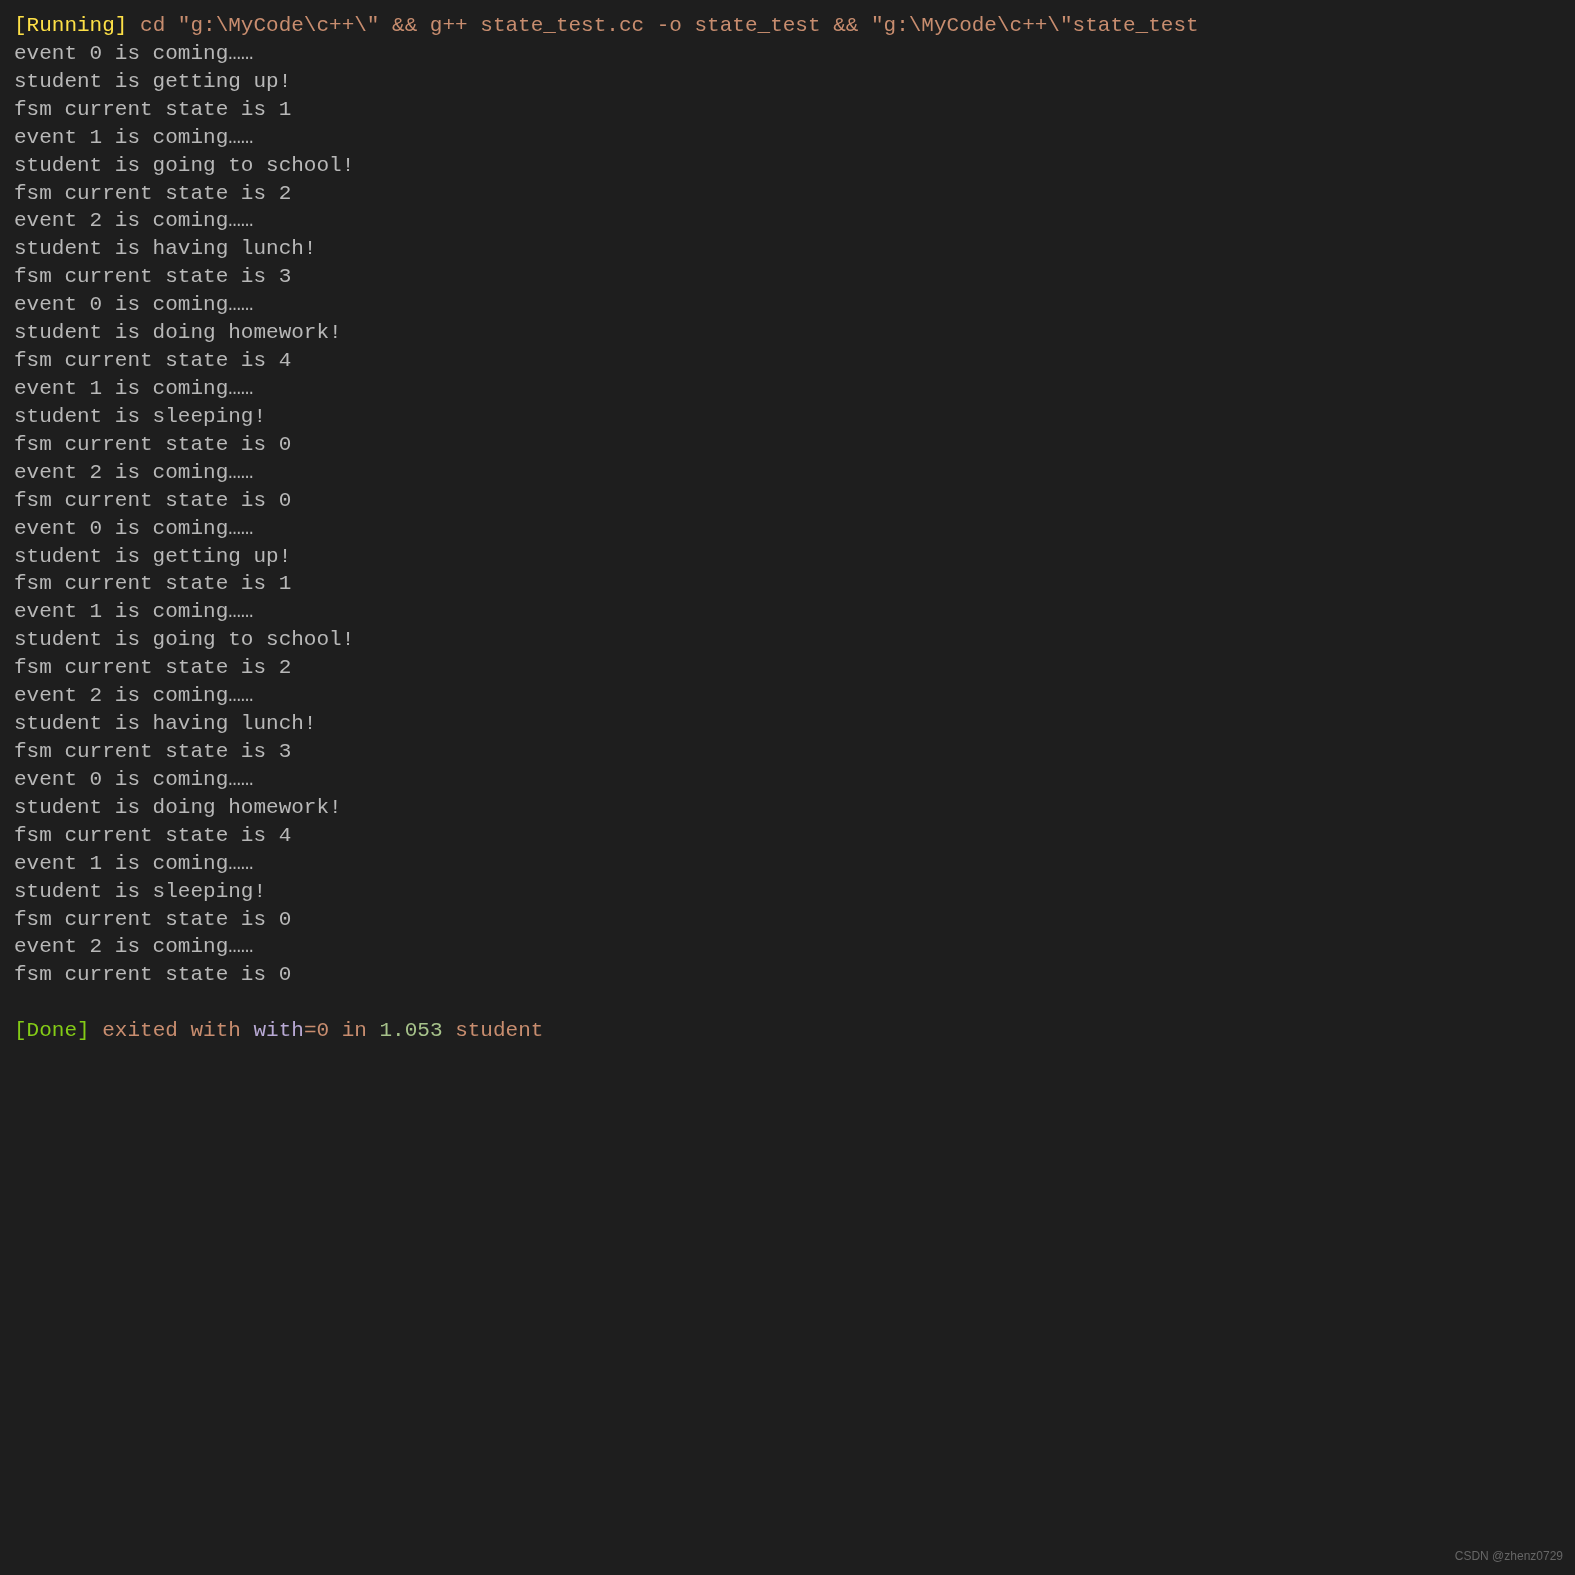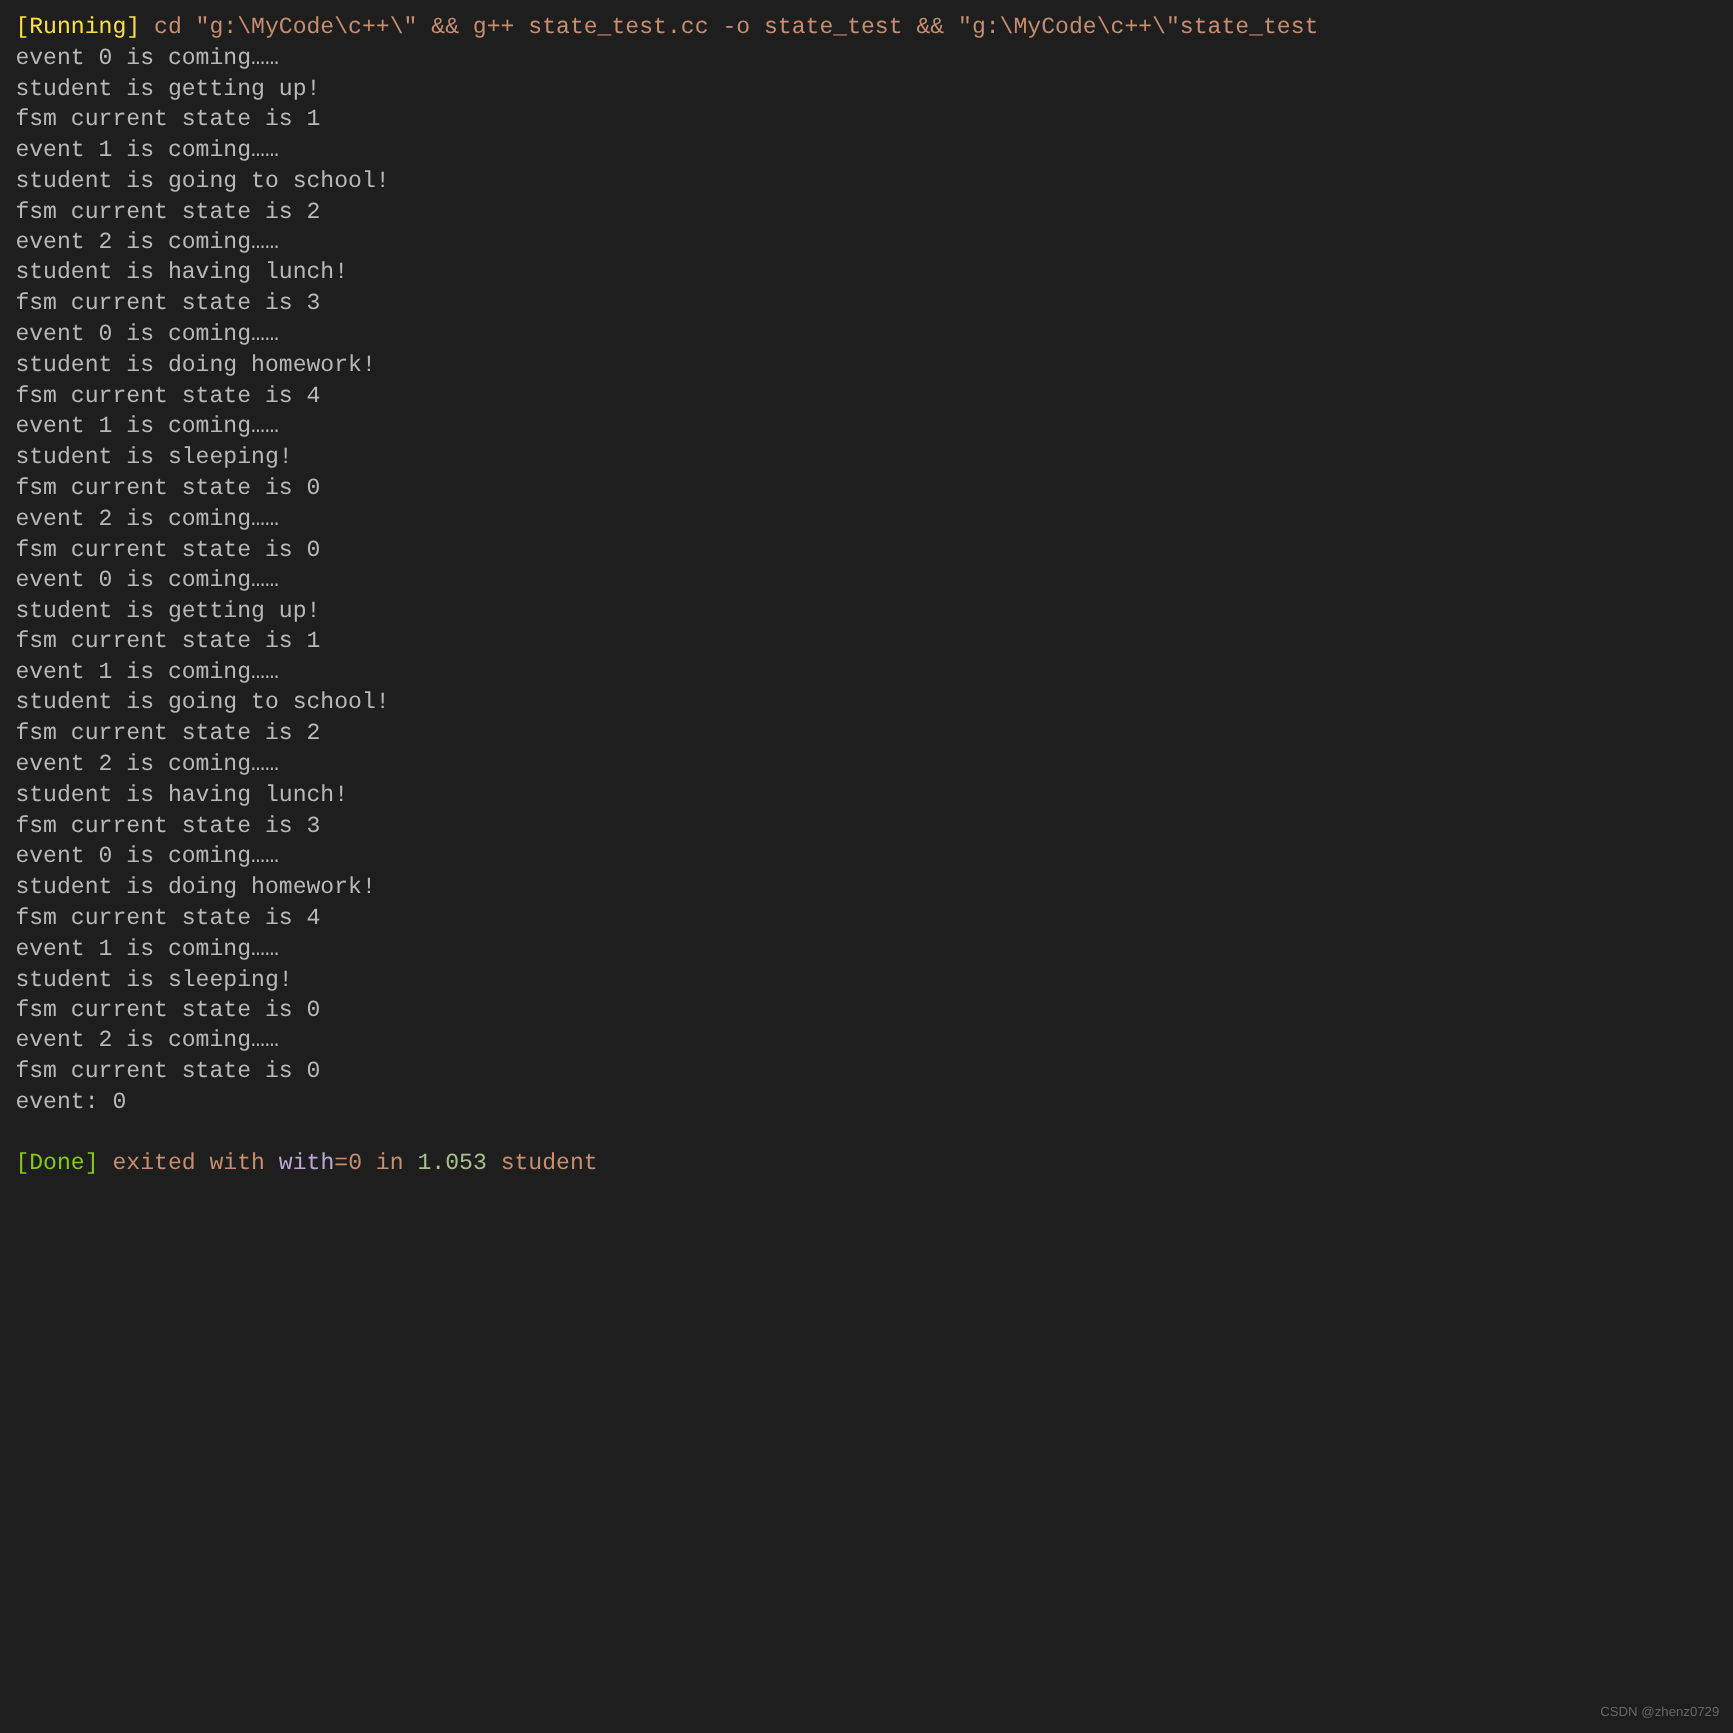--- a/index.html
+++ b/index.html
@@ -100,18 +100,17 @@
     <div class="terminal-line output-text">student is having lunch!</div>
     <div class="terminal-line output-text">fsm current state is 3</div>
     <div class="terminal-line output-text">event 0 is coming……</div>
     <div class="terminal-line output-text">student is doing homework!</div>
     <div class="terminal-line output-text">fsm current state is 4</div>
     <div class="terminal-line output-text">event 1 is coming……</div>
     <div class="terminal-line output-text">student is sleeping!</div>
     <div class="terminal-line output-text">fsm current state is 0</div>
     <div class="terminal-line output-text">event 2 is coming……</div>
     <div class="terminal-line output-text">fsm current state is 0</div>
-    <div class="terminal-line output-text">event: 0</div>
   </div>
 <div class="blank-line"></div>
 <div class="terminal-line"><span class="status-done">[Done]</span><span class="exit-text"> exited with </span><span class="code-name">with</span><span class="code-equals">=</span><span class="code-value">0</span><span class="time-in"> in </span><span class="time-value">1.053</span><span class="time-unit"> student</span></div>
 
 <div class="watermark">CSDN @zhenz0729</div>
 
 </body></html>

